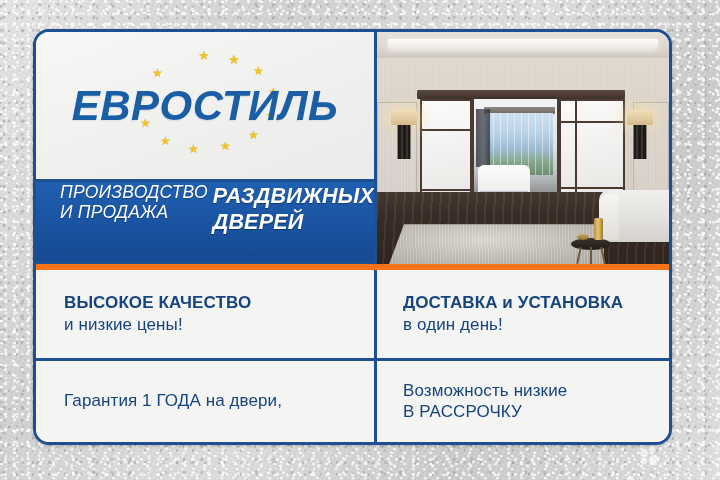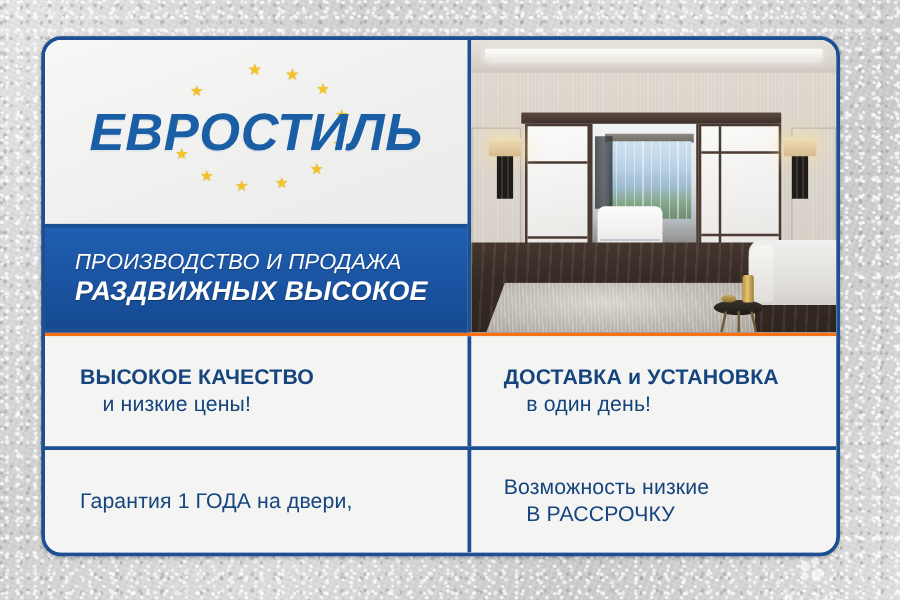--- a/index.html
+++ b/index.html
@@ -43,21 +43,21 @@
     border:3px solid #1d4f93;
     border-radius:16px;
     background:#f4f4f2;
     overflow:hidden;
     box-shadow:0 1px 3px rgba(0,0,0,.25);
   }
   #card-inner{position:absolute;inset:0;display:flex;flex-direction:column;}
 
   .row{display:flex;width:100%;}
   .row-top{height:234px;}
-  .row-mid{height:88px;border-top:3px solid #f97316;}
+  .row-mid{height:88px;border-top:6px solid #f97316;}
   .row-bot{height:82px;border-top:3px solid #1d4f93;}
 
   .col-left{width:338px;position:relative;display:flex;flex-direction:column;}
   .col-right{flex:1;position:relative;border-left:3px solid #1d4f93;}
 
   
   .logo-pane{
     height:147px;position:relative;
     background:linear-gradient(160deg,#f7f7f5 0%,#efefed 60%,#ebebea 100%);
     display:flex;align-items:center;justify-content:center;
@@ -76,21 +76,21 @@
     font-size:42px;letter-spacing:.5px;
     color:#1a5ea6;
     text-shadow:1px 1px 0 rgba(255,255,255,.55), 0 1px 1px rgba(0,40,90,.25);
     white-space:nowrap;
   }
 
   
   .banner{
     flex:1;background:#1b55a4;
     border-top:3px solid #1d4f93;border-bottom:3px solid #1d4f93;
-    display:flex;flex-direction:column;justify-content:center;
+    display:flex;flex-direction:row;justify-content:center;
     padding-left:24px;box-sizing:border-box;
     background-image:linear-gradient(180deg,#2060b0 0%,#1b55a4 45%,#164a92 100%);
   }
   .banner-l1{
     color:#ffffff;font-style:italic;font-weight:normal;
     font-size:17.5px;letter-spacing:.2px;line-height:1.15;
     text-shadow:0 1px 1px rgba(0,0,0,.3);
   }
   .banner-l2{
     color:#ffffff;font-style:italic;font-weight:bold;
@@ -100,21 +100,21 @@
 
   
   .cell{
     display:flex;flex-direction:column;justify-content:center;
     padding-left:28px;box-sizing:border-box;
     color:#16447e;background:#f4f4f2;
   }
   .cell.left{width:338px;}
   .cell.right{flex:1;border-left:3px solid #1d4f93;padding-left:26px;}
   .cell .l1{font-size:17px;line-height:1.28;letter-spacing:.1px;}
-  .cell .l2{font-size:17px;line-height:1.28;letter-spacing:.1px;margin-left:18px;}
+  .cell .l2{font-size:17px;line-height:1.28;letter-spacing:.1px;}
   .cell.mid .l1{font-weight:bold;}
   .cell.mid .l2{font-weight:normal;}
   .cell.bot .l1,.cell.bot .l2{font-weight:normal;}
 
   
   .photo{position:absolute;inset:0;overflow:hidden;background:#cfc9c2;}
   .ph-ceiling{position:absolute;left:0;top:0;width:100%;height:26px;
     background:linear-gradient(180deg,#e6e1da 0%,#d9d3cb 70%,#cfc8bf 100%);}
   .ph-cove{position:absolute;left:11px;top:7px;right:11px;height:8px;
     background:linear-gradient(180deg,#fdfdfb,#f0ece5);
@@ -237,21 +237,21 @@
               <span style="left:80px;top:70px;font-size:12px;">★</span>
               <span style="left:76px;top:45px;font-size:11px;">★</span>
               <span style="left:92px;top:20px;font-size:12px;">★</span>
             </div>
             <div class="logo-text">ЕВРОСТИЛЬ</div>
           </div>
         </div>
 
         <div class="banner">
           <div class="banner-l1">ПРОИЗВОДСТВО И ПРОДАЖА</div>
-          <div class="banner-l2">РАЗДВИЖНЫХ ВЫСОКОЕ</div>
+          <div class="banner-l2">РАЗДВИЖНЫХ ДВЕРЕЙ</div>
         </div>
 
       </div>
 
       <div class="col-right">
         <div class="photo">
           <div class="ph-wall"></div>
           <div class="ph-wall-tex"></div>
           <div class="ph-ceiling"></div>
           <div class="ph-cove"></div>

